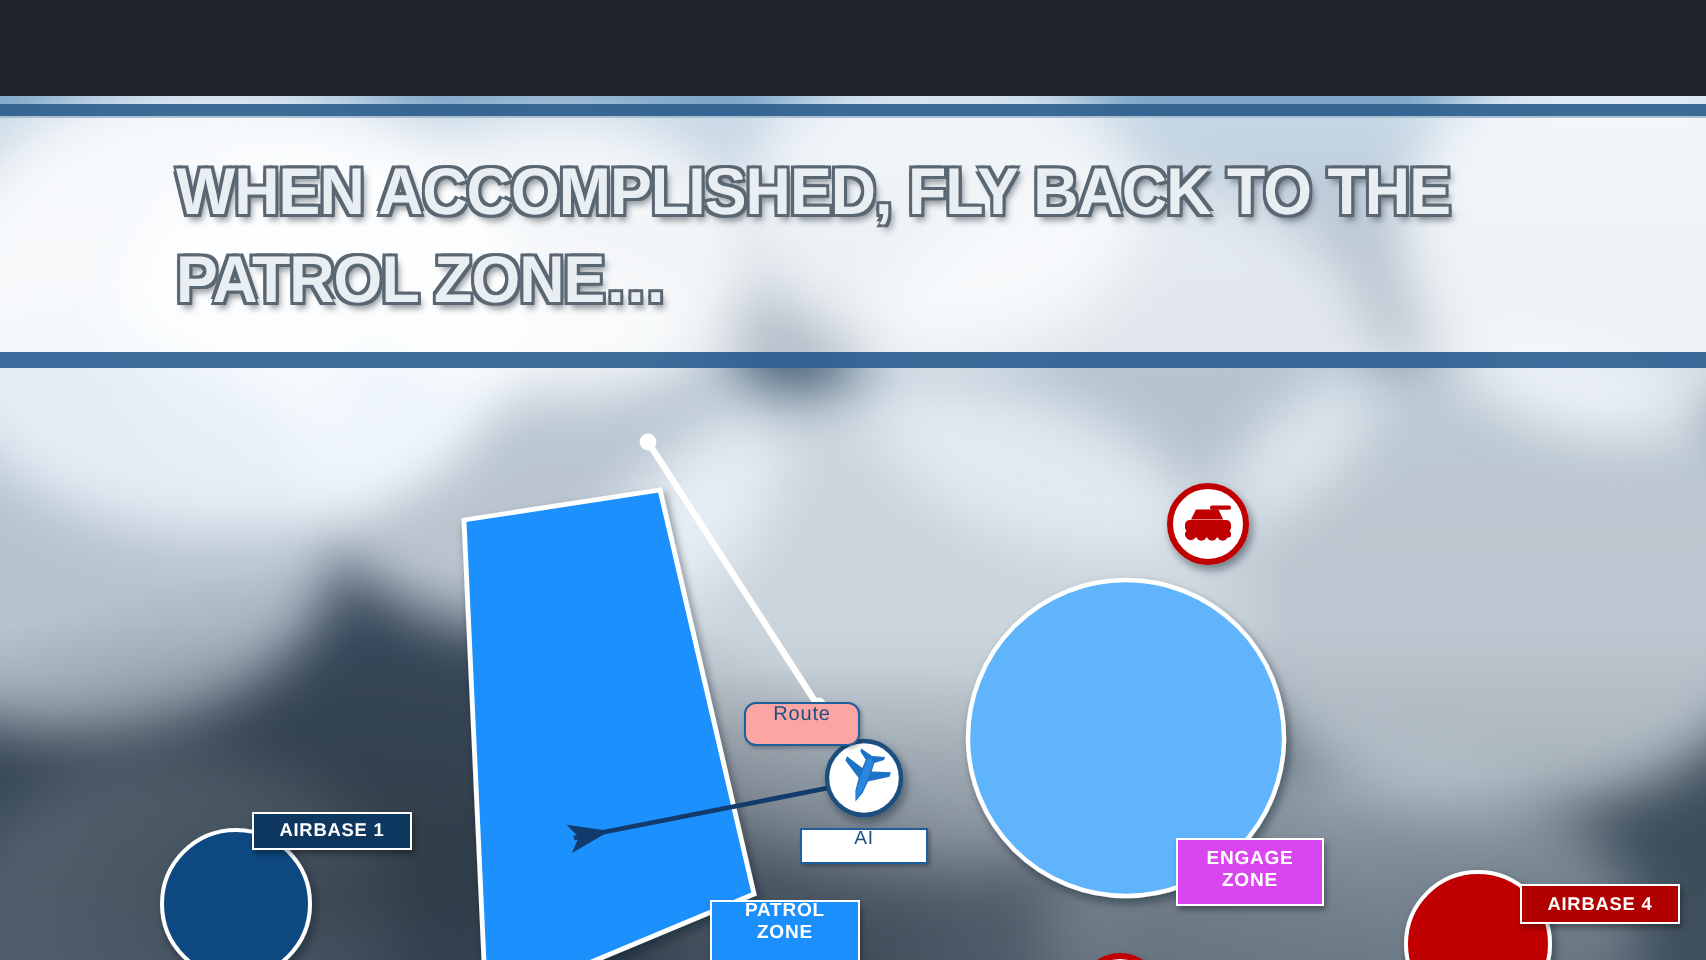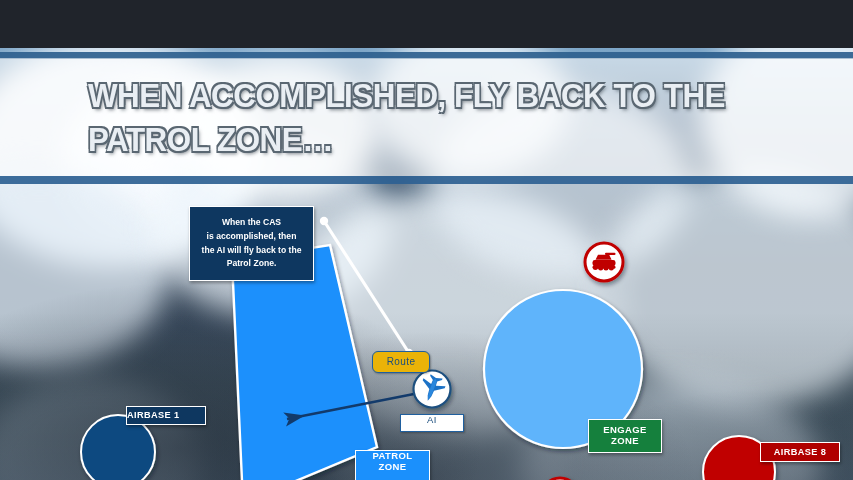--- a/index.html
+++ b/index.html
@@ -67,51 +67,51 @@
     position:absolute;left:189px;top:158px;width:125px;height:75px;
     background:#0e3760;border:1.4px solid #ffffff;
     color:#ffffff;font-size:8.6px;font-weight:bold;line-height:1.62;
     display:flex;align-items:center;justify-content:center;text-align:center;
     box-sizing:border-box;padding:3px 4px;
     box-shadow:1px 2px 3px rgba(0,0,0,.35);
   }
   .callout span{display:block;}
   .lbl-route{
     left:372px;top:303px;width:58px;height:22px;
-    background:#eab308;border:1.5px solid #1f5f9e;border-radius:6px;
+    background:#fca5a5;border:1.5px solid #1f5f9e;border-radius:6px;
     color:#1c4f7f;font-size:10px;font-weight:normal;
-    display:flex;align-items:center;justify-content:center;
+    display:flex;align-items:flex-start;justify-content:center;
     box-shadow:1px 1px 2px rgba(0,0,0,.3);
   }
   .lbl-ai{
     left:400px;top:366px;width:64px;height:18px;
     background:#ffffff;border:1.5px solid #1f5f9e;
     color:#1c4f7f;font-size:9.5px;font-weight:normal;
     display:flex;justify-content:center;
     box-shadow:1px 1px 2px rgba(0,0,0,.3);
   }
   .lbl-patrol{
     left:355px;top:402px;width:75px;height:36px;
     background:#1b90fc;border:1.6px solid #ffffff;
     color:#ffffff;font-size:9.5px;
     display:flex;align-items:flex-start;justify-content:center;
     box-shadow:1px 2px 3px rgba(0,0,0,.35);
   }
   .lbl-engage{
     left:588px;top:371px;width:74px;height:34px;
-    background:#15803d;border:1.6px solid #ffffff;
+    background:#d946ef;border:1.6px solid #ffffff;
     color:#ffffff;font-size:9.5px;
     display:flex;align-items:center;justify-content:center;
     box-shadow:1px 2px 3px rgba(0,0,0,.35);
   }
   .lbl-ab1{
     left:126px;top:358px;width:80px;height:19px;
     background:#0e3760;border:1.6px solid #ffffff;
     color:#ffffff;font-size:9.2px;
-    display:flex;align-items:center;
+    display:flex;align-items:center;justify-content:center;
     box-shadow:1px 2px 3px rgba(0,0,0,.35);
   }
   .lbl-ab4{
     left:760px;top:394px;width:80px;height:20px;
     background:#b00000;border:1.6px solid #ffffff;
     color:#ffffff;font-size:9.2px;
     display:flex;align-items:center;justify-content:center;
     box-shadow:1px 2px 3px rgba(0,0,0,.35);
   }
 </style>
@@ -201,28 +201,20 @@
         <rect x="1.0" y="-9.2" width="10.5" height="2.1" rx="1" fill="#C00000"></rect>
         <circle cx="-8.6" cy="5.6" r="2.5" fill="#C00000"></circle>
         <circle cx="-3.3" cy="5.9" r="2.5" fill="#C00000"></circle>
         <circle cx="2.0" cy="5.9" r="2.5" fill="#C00000"></circle>
         <circle cx="7.3" cy="5.9" r="2.5" fill="#C00000"></circle>
         <rect x="-11.5" y="3.4" width="23" height="3.4" rx="1.6" fill="#C00000"></rect>
       </g>
     </g>
   </svg>
 
-  <div class="callout">
-    <div>
-      <span>When the CAS</span>
-      <span>is accomplished, then</span>
-      <span>the AI will fly back to the</span>
-      <span>Patrol Zone.</span>
-    </div>
-  </div>
 
   <div class="lbl lbl-route">
     <span>Route</span>
   </div>
 
   <div class="lbl lbl-ai">
     <span>AI</span>
   </div>
 
   <div class="lbl lbl-patrol">
@@ -237,16 +229,16 @@
       <span>ENGAGE</span><br>
       <span>ZONE</span>
     </div>
   </div>
 
   <div class="lbl lbl-ab1">
     <span>AIRBASE 1</span>
   </div>
 
   <div class="lbl lbl-ab4">
-    <span>AIRBASE 8</span>
+    <span>AIRBASE 4</span>
   </div>
 
 </div>
 
 </body></html>

